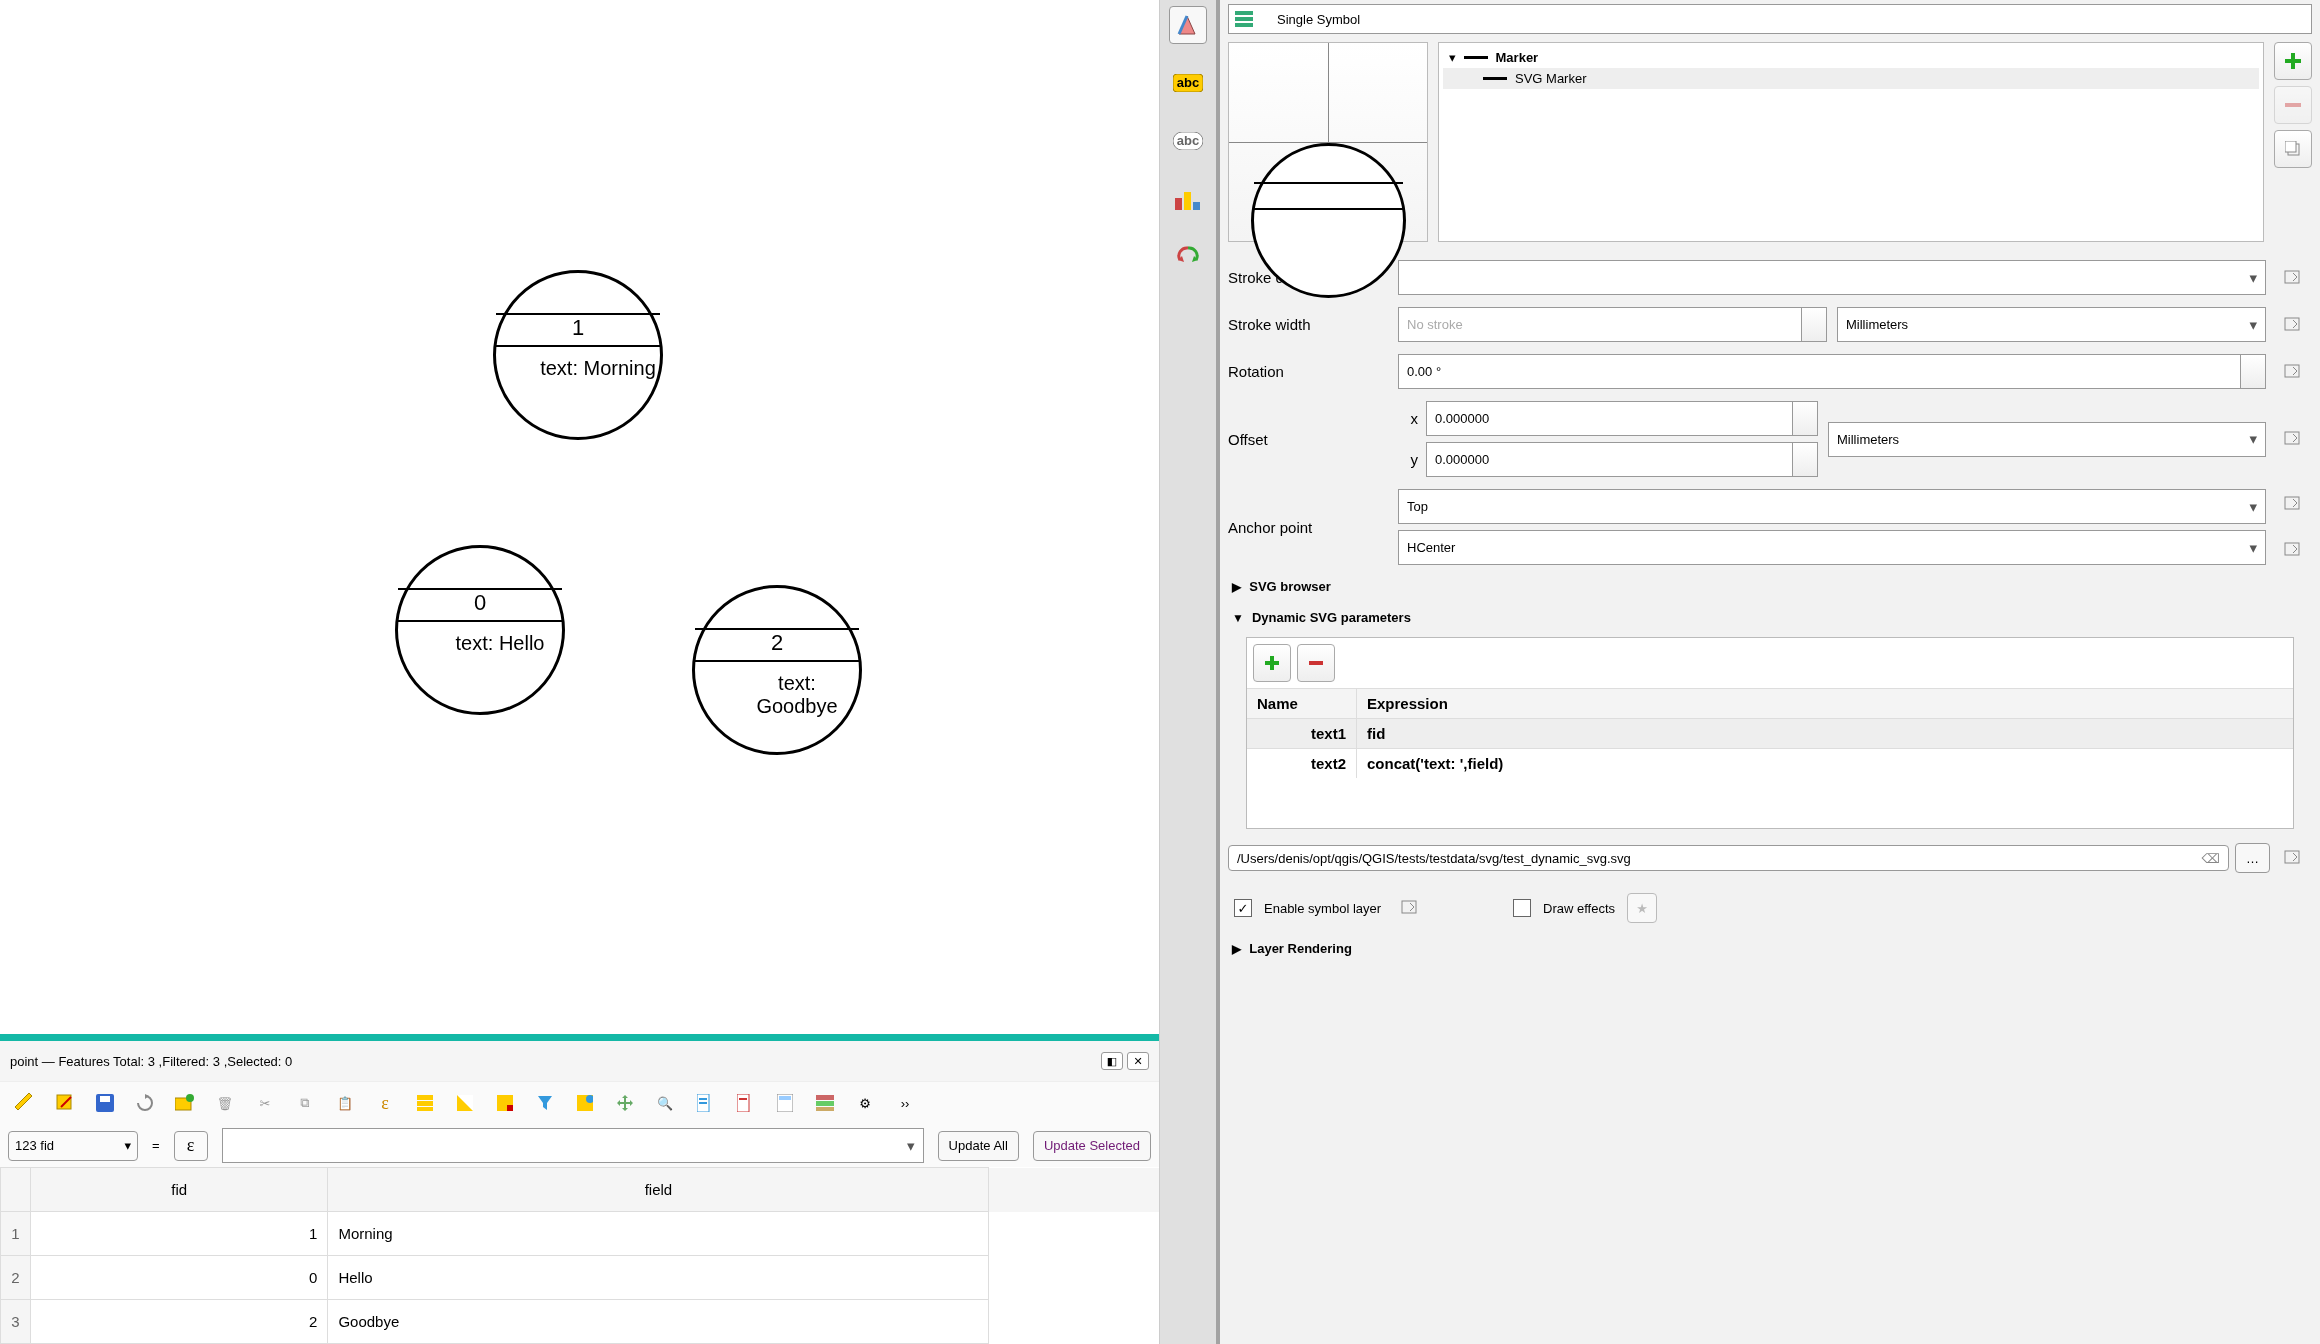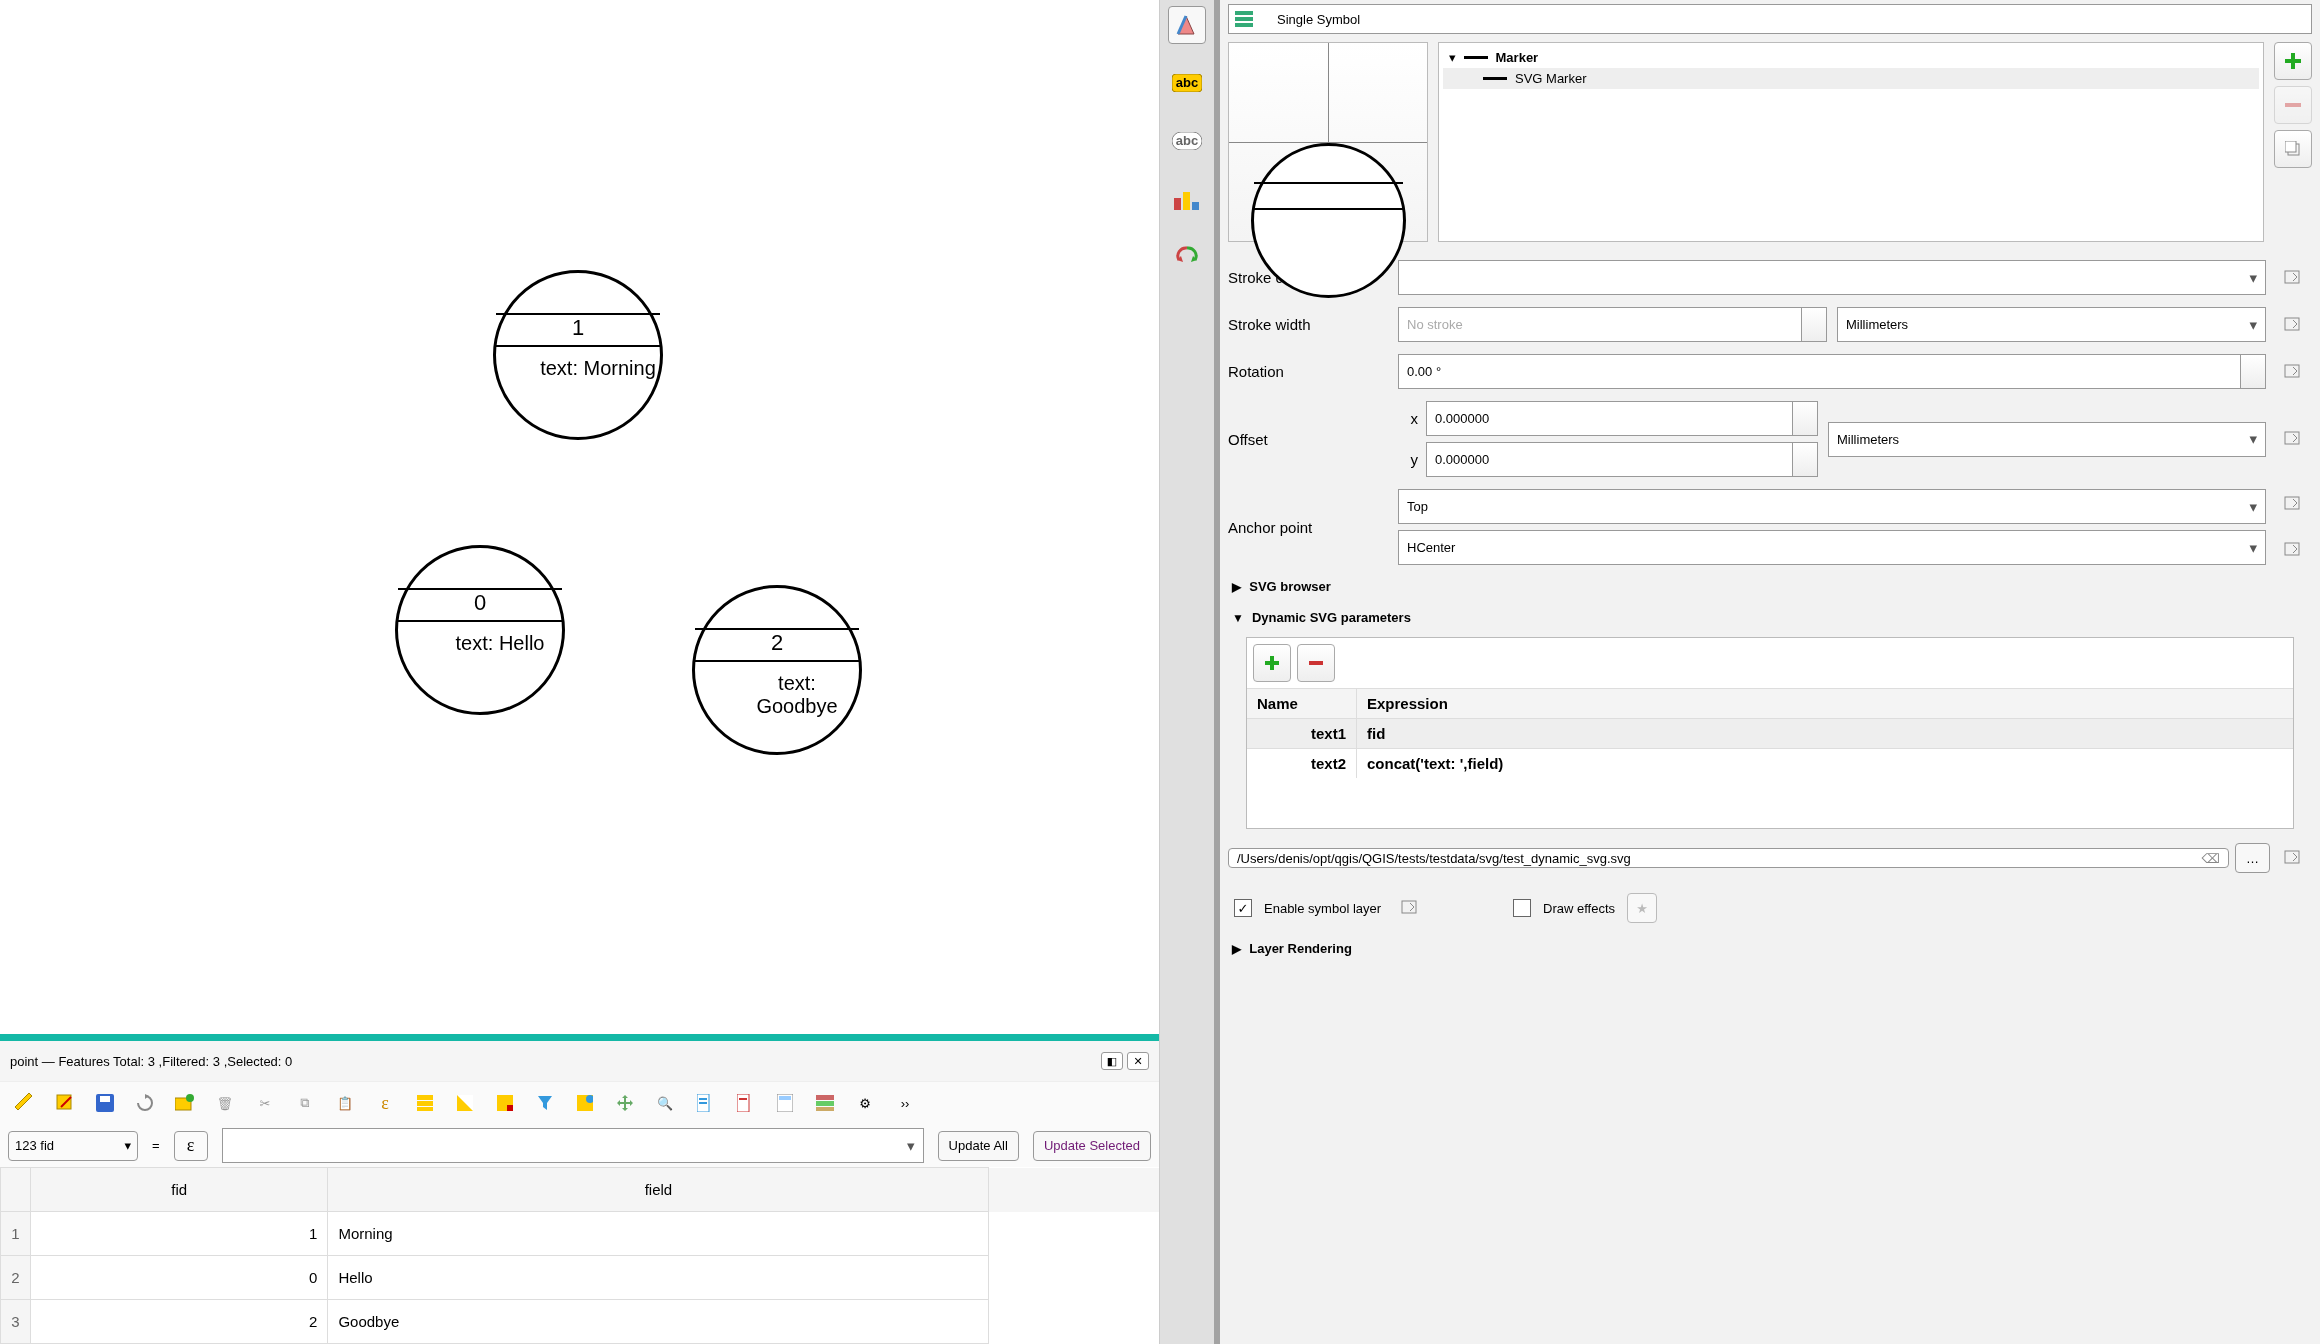--- a/index.html
+++ b/index.html
@@ -24,21 +24,21 @@
 .eps { width:34px; height:30px; border:1px solid #999; border-radius:4px; display:flex; align-items:center; justify-content:center; font-family:serif; font-size:18px;}
 .expr-in { flex:1; height:30px; border:1px solid #999; border-radius:4px; }
 .btn { height:30px; padding:0 10px; border:1px solid #999; border-radius:4px; background:#f8f8f8; font-size:13px; }
 .btn[disabled]{ color:#701a75; }
 table.grid { border-collapse:collapse; width:100%; }
 table.grid th, table.grid td { border:1px solid #ddd; padding:6px 10px; font-size:15px; height:44px; }
 table.grid th { background:#f5f5f5; font-weight:normal; }
 table.grid td.num { text-align:right; }
 .rowhead { width:30px; background:#f5f5f5; text-align:center; color:#666; }
 
-.midbar { flex:0 0 60px; background:#e0e0e0; border-right:6px solid #a3a3a3; display:flex; flex-direction:column; align-items:center; padding-top:6px; gap:20px; }
+.midbar { flex:0 0 60px; background:#e0e0e0; border-right:4px solid #a3a3a3; display:flex; flex-direction:column; align-items:center; padding-top:6px; gap:20px; }
 .midbar .mi { width:38px; height:38px; display:flex; align-items:center; justify-content:center; border-radius:4px; cursor:pointer;}
 .mi.active { background:#f8f8f8; border:1px solid #999; }
 
 .right { flex:1; background:#f2f2f2; display:flex; flex-direction:column; padding:4px 8px; overflow:auto;}
 .dropdown-hdr { display:flex; align-items:center; gap:24px; padding:6px; background:#fff; border:1px solid #999; margin-bottom:8px; font-size:15px;}
 .sym-row { display:flex; gap:10px; margin-bottom:12px; }
 .preview { width:200px; height:200px; background:linear-gradient(#fff,#f4f4f4); border:1px solid #bbb; position:relative;}
 .preview .vline { position:absolute; left:50%; top:0; bottom:50%; border-left:1px solid #888;}
 .preview .hline { position:absolute; top:50%; left:0; right:0; border-top:1px solid #888;}
 .preview .arc { position:absolute; width:155px; height:155px; border:3px solid #000; border-radius:50%; left:22px; top:100px; background:#fff;}
@@ -65,21 +65,21 @@
 .param-box { background:#fff; border:1px solid #bbb; margin:4px 18px;font-weight:bold; }
 .param-tb { display:flex; gap:6px; padding:6px; }
 .param-head, .param-row { display:flex; border-top:1px solid #ddd; }
 .param-head div, .param-row div { padding:6px 10px; font-size:15px; }
 .param-head { background:#f4f4f4; }
 .col-name { width:110px; border-right:1px solid #ddd; }
 .col-expr { flex:1; }
 .param-row.sel { background:#eee; }
 
 .path-row { display:flex; align-items:center; gap:6px; margin:10px 0;}
-.path-in { flex:1; height:20px; border:1px solid #999; border-radius:4px; background:#fff; padding:0 8px; font-size:14px; display:flex; align-items:center; justify-content:space-between;}
+.path-in { flex:1; height:26px; border:1px solid #999; border-radius:4px; background:#fff; padding:0 8px; font-size:14px; display:flex; align-items:center; justify-content:space-between;}
 .chk { width:18px; height:18px; border:1px solid #666; display:inline-flex; align-items:center; justify-content:center; font-size:13px; background:#fff;}
 .bottom-row { display:flex; align-items:center; gap:12px; padding:10px 6px; font-size:15px;}
 .star { width:30px; height:30px; border:1px solid #bbb; border-radius:4px; background:#f8f8f8; display:flex;align-items:center;justify-content:center; color:#bbb;}
 .winbtns { display:flex; gap:4px; }
 .wbtn { width:22px; height:18px; border:1px solid #999; border-radius:3px; font-size:11px; display:flex; align-items:center;justify-content:center; background:#fff;}
 .ov-icon svg { width:22px; height:18px; }
 </style>
 </head>
 <body>
 

